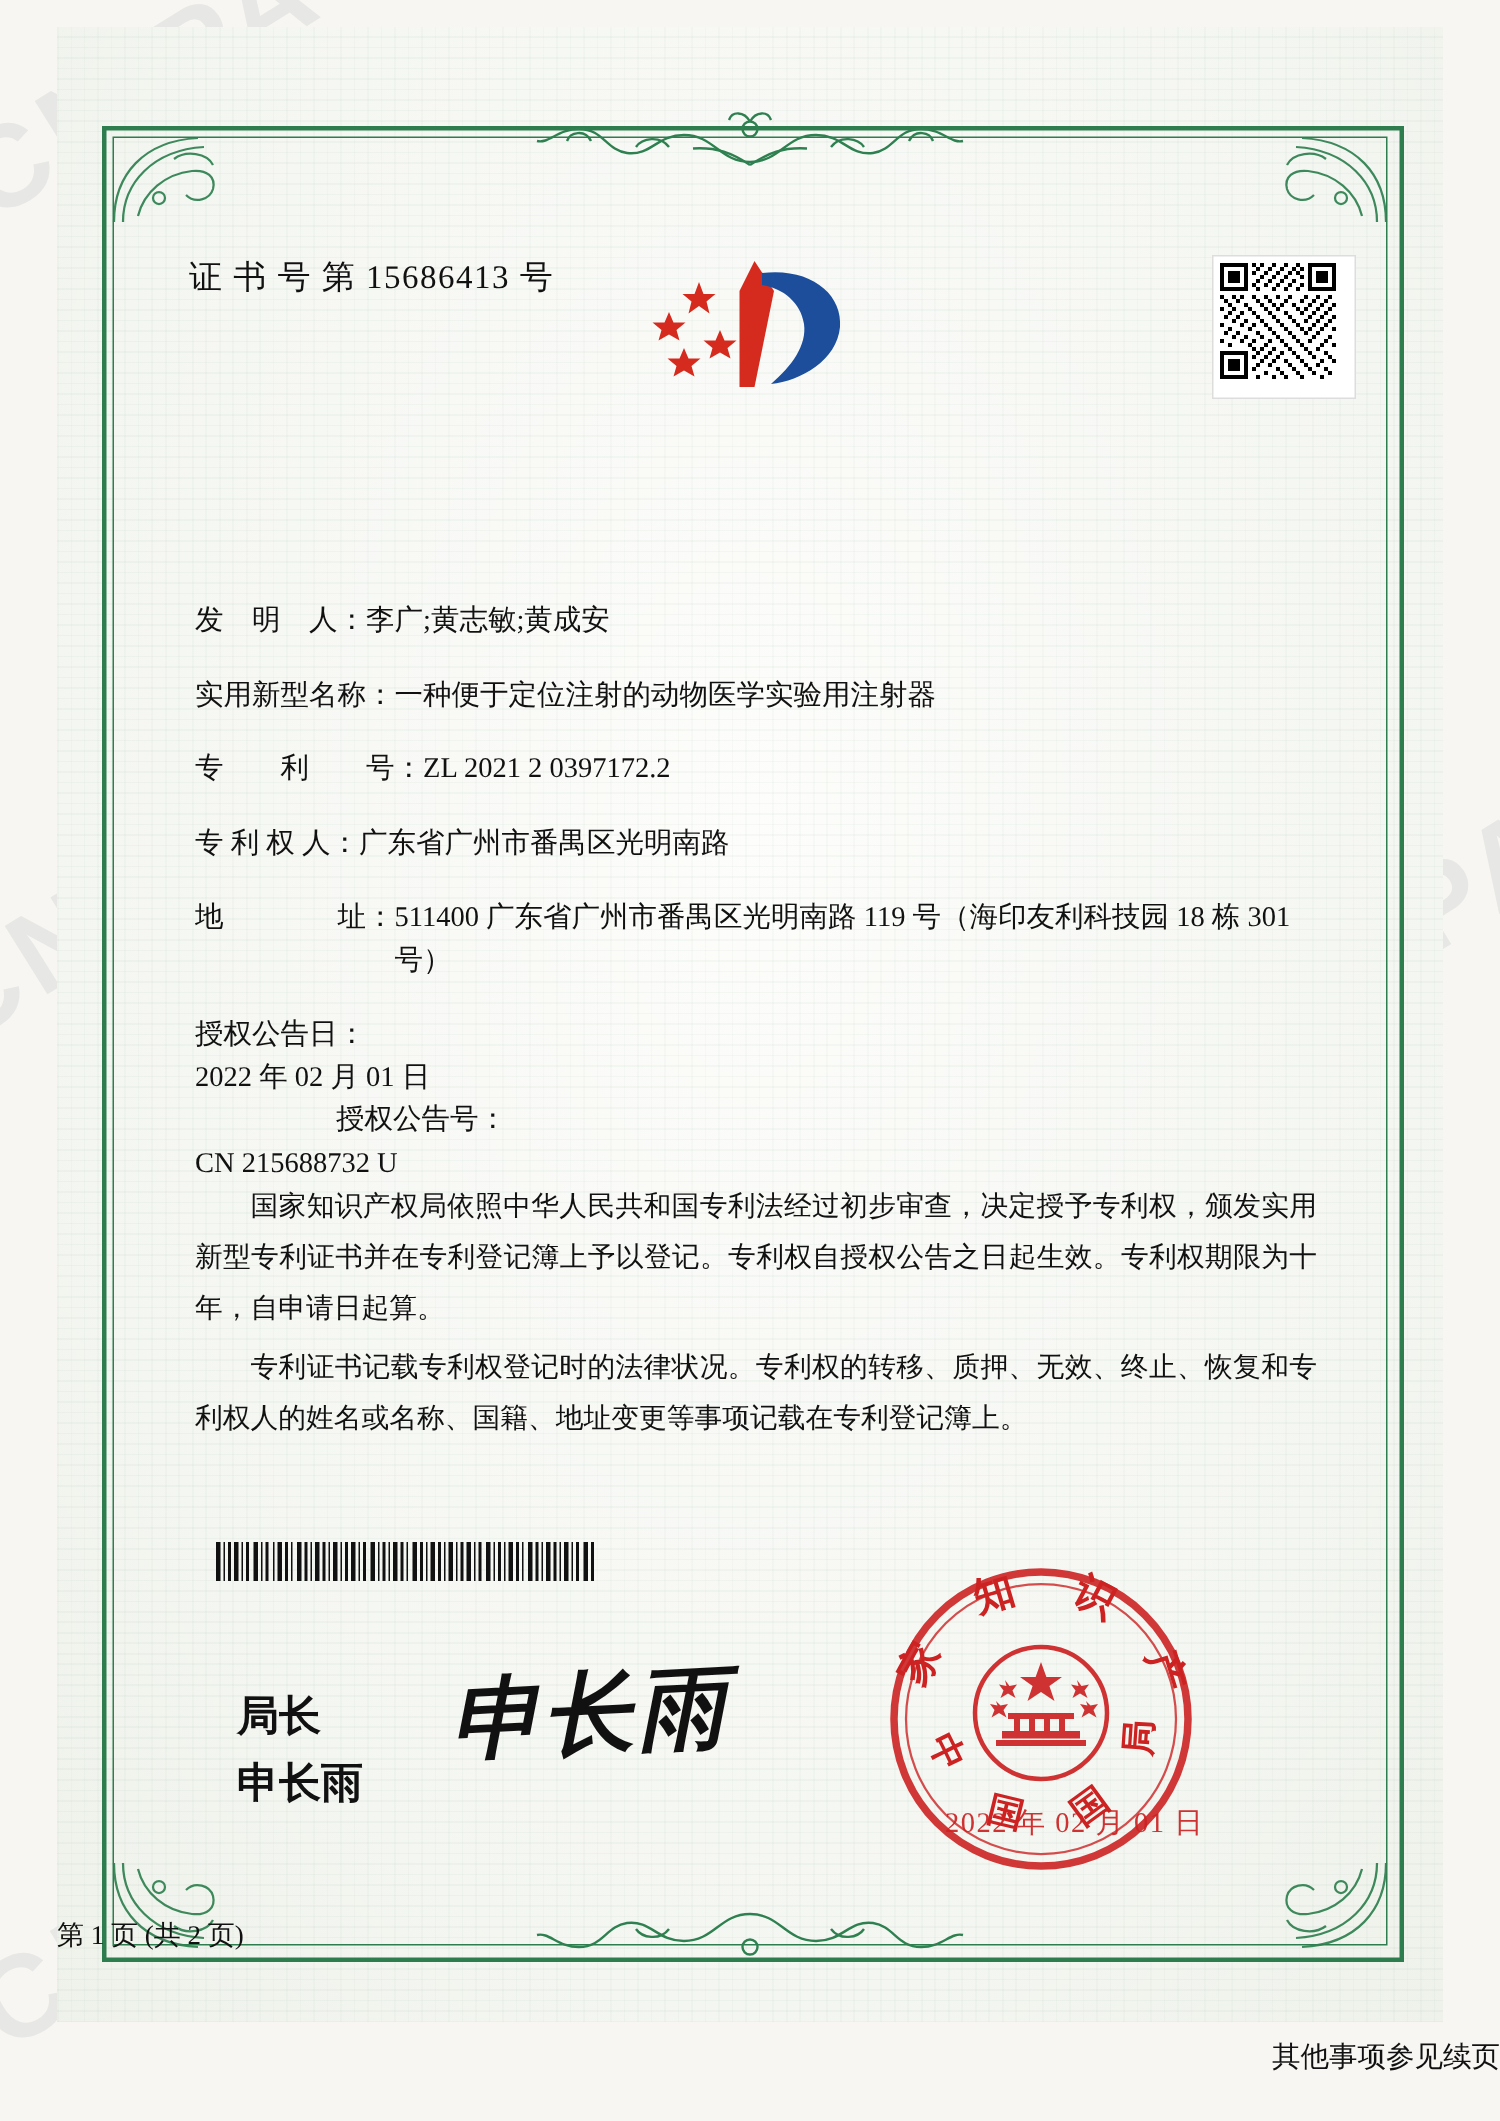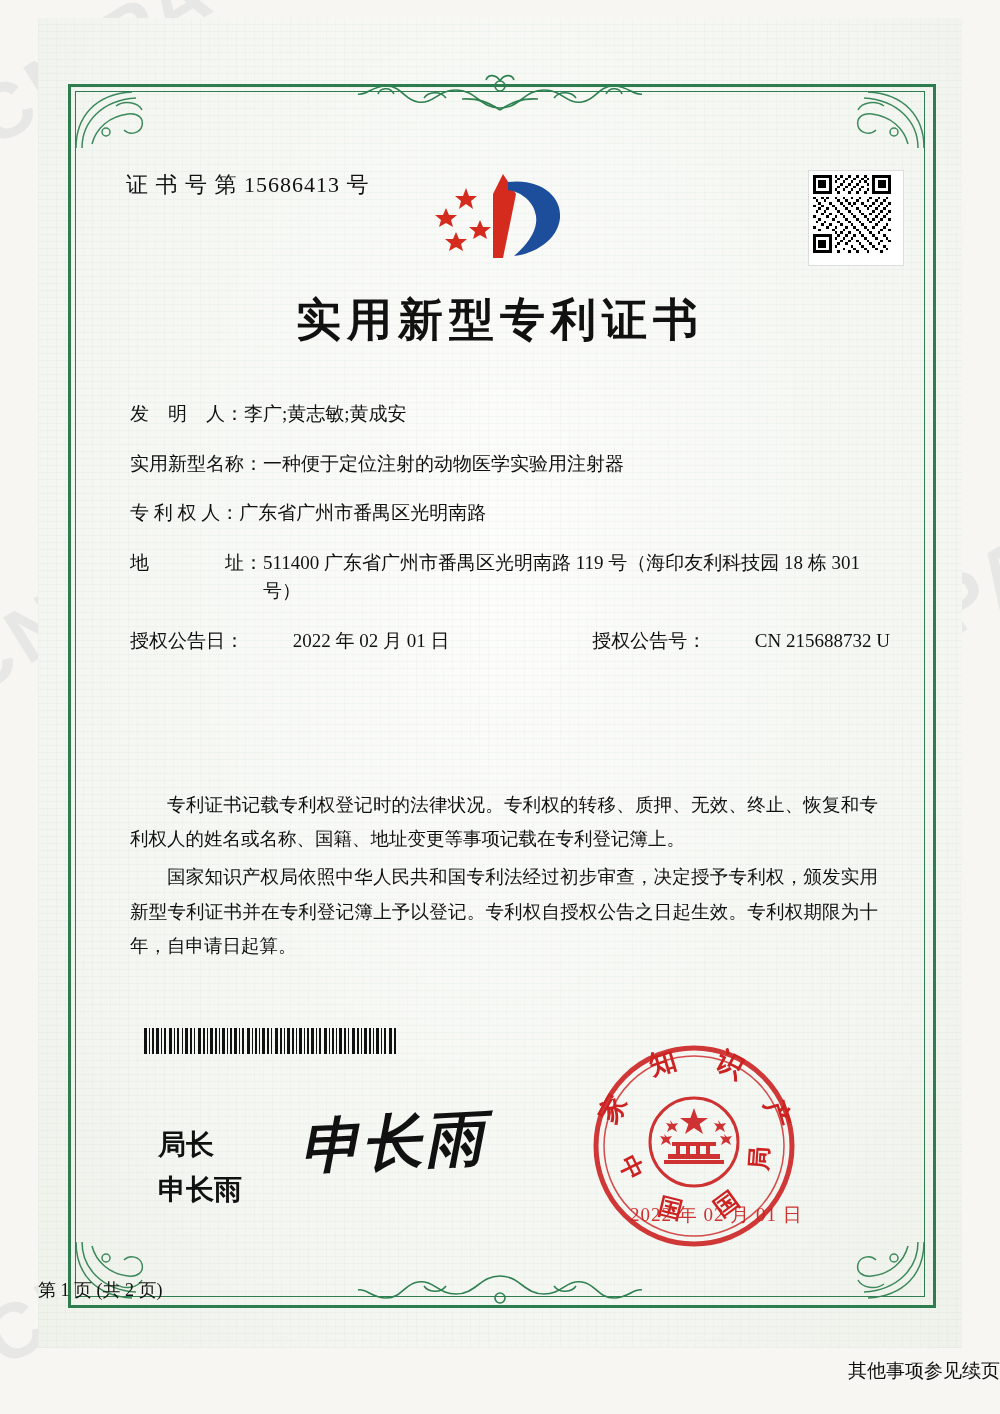--- a/index.html
+++ b/index.html
@@ -153,21 +153,22 @@
     margin-bottom: 21px;
   }
   .field-label {
     white-space: pre;
     flex: 0 0 auto;
   }
   .field-value {
     flex: 1 1 auto;
   }
   .field-row.two-col {
-    justify-content: space-between;
+    justify-content: flex-end;
+    flex-direction: column;
   }
   .pub-date-label { white-space: pre; }
   .pub-no-label {
     white-space: pre;
     margin-left: 94px;
   }
 
   .paragraphs {
     position: absolute;
     left: 92px;
@@ -539,50 +540,53 @@
             <rect x="27" y="27" width="1" height="1"></rect>
           <rect x="9" y="28" width="1" height="1"></rect>
             <rect x="13" y="28" width="1" height="1"></rect>
             <rect x="16" y="28" width="1" height="1"></rect>
             <rect x="20" y="28" width="1" height="1"></rect>
             <rect x="25" y="28" width="1" height="1"></rect>
         </g>
       </svg>
     </div>
 
-    <div class="title">实用新型专利证书</div>
 
     <div class="fields">
       <div class="field-row">
         <span class="field-label">发　明　人：</span>
         <span class="field-value">李广;黄志敏;黄成安</span>
       </div>
       <div class="field-row">
         <span class="field-label">实用新型名称：</span>
         <span class="field-value">一种便于定位注射的动物医学实验用注射器</span>
+      </div>
+      <div class="field-row">
+        <span class="field-label">专　　利　　号：</span>
+        <span class="field-value">ZL 2021 2 0397172.2</span>
       </div>
       <div class="field-row">
         <span class="field-label">专 利 权 人：</span>
         <span class="field-value">广东省广州市番禺区光明南路</span>
       </div>
       <div class="field-row">
         <span class="field-label">地　　　　址：</span>
         <span class="field-value">511400 广东省广州市番禺区光明南路 119 号（海印友利科技园 18 栋 301 号）</span>
       </div>
       <div class="field-row two-col">
         <span class="pub-date-label">授权公告日：</span>
         <span>2022 年 02 月 01 日</span>
         <span class="pub-no-label">授权公告号：</span>
         <span>CN 215688732 U</span>
       </div>
     </div>
 
     <div class="paragraphs">
+      <p>国家知识产权局依照中华人民共和国专利法经过初步审查，决定授予专利权，颁发实用新型专利证书并在专利登记簿上予以登记。专利权自授权公告之日起生效。专利权期限为十年，自申请日起算。</p>
       <p>专利证书记载专利权登记时的法律状况。专利权的转移、质押、无效、终止、恢复和专利权人的姓名或名称、国籍、地址变更等事项记载在专利登记簿上。</p>
-      <p>国家知识产权局依照中华人民共和国专利法经过初步审查，决定授予专利权，颁发实用新型专利证书并在专利登记簿上予以登记。专利权自授权公告之日起生效。专利权期限为十年，自申请日起算。</p>
     </div>
 
     <svg class="barcode" viewBox="0 0 252 26" preserveAspectRatio="none">
       <g fill="#111">
         <rect x="0" y="0" width="3" height="26"></rect>
           <rect x="5" y="0" width="1" height="26"></rect>
         <rect x="8" y="0" width="2" height="26"></rect>
           <rect x="12" y="0" width="3" height="26"></rect>
         <rect x="17" y="0" width="1" height="26"></rect>
           <rect x="20" y="0" width="2" height="26"></rect>

